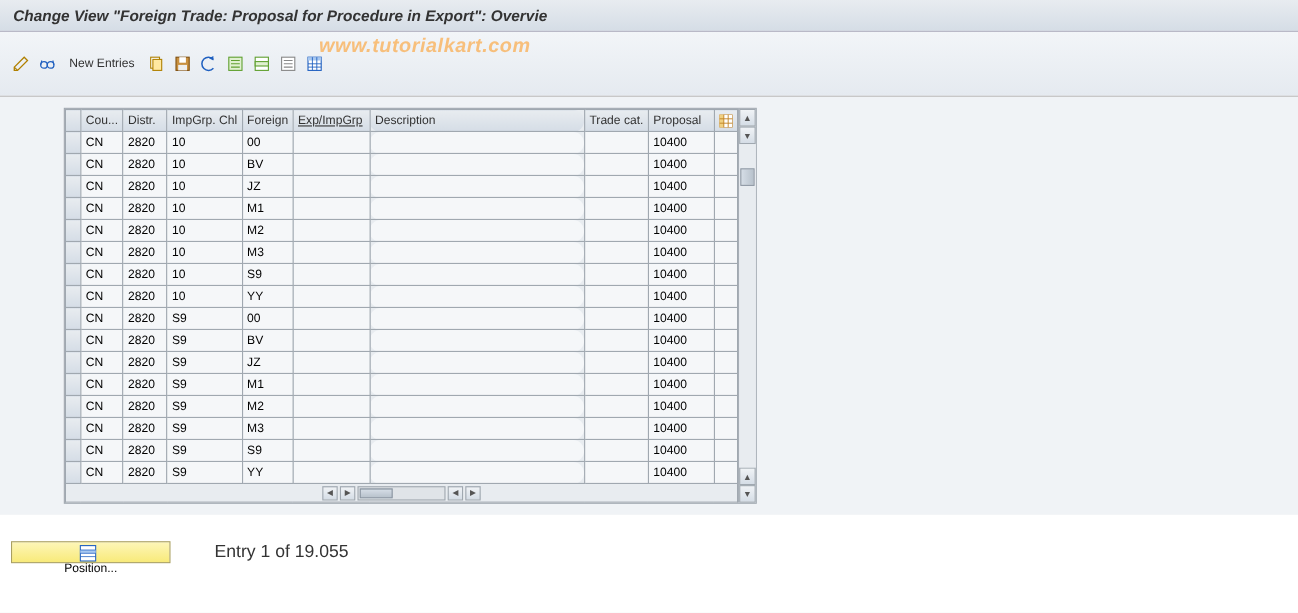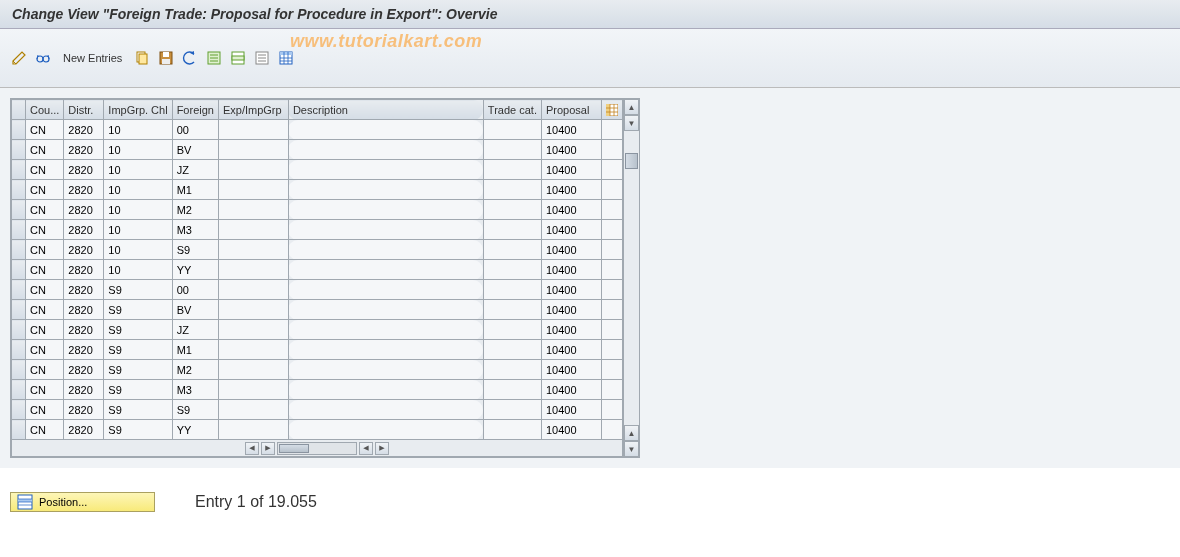--- a/index.html
+++ b/index.html
@@ -60,20 +60,21 @@
     }
     .content-area {
       padding: 10px;
       background: #f0f3f6;
     }
     .table-wrapper {
       display: flex;
       background: #e8ecf0;
       border: 1px solid #a0a8b0;
       width: 630px;
+      margin-left: 48px;
     }
     .table-scroll {
       flex: 1;
       overflow: hidden;
     }
     table {
       border-collapse: collapse;
       width: 100%;
     }
     th {
@@ -99,21 +100,21 @@
     }
     .row-selector {
       width: 14px;
       background: linear-gradient(to bottom, #e8ecf0 0%, #d5dde6 100%) !important;
       cursor: pointer;
     }
     .col-cou { width: 30px; }
     .col-sorg { width: 40px; }
     .col-distr { width: 55px; }
     .col-div { width: 45px; }
-    .col-exp { width: 70px; }
+    .col-exp { width: 70px; text-decoration: underline; }
     .col-desc { width: 195px; border-radius: 10px; }
     .col-item { width: 55px; }
     .col-proc { width: 60px; }
     .col-config { width: 18px; text-align: center; cursor: pointer; }
     .col-config svg { display: block; margin: 0 auto; }
     .vscrollbar {
       width: 16px;
       background: #e8ecf0;
       border-left: 1px solid #a0a8b0;
       display: flex;
@@ -191,20 +192,21 @@
     }
     .position-btn {
       display: inline-flex;
       align-items: center;
       background: linear-gradient(to bottom, #fdf6b8 0%, #f8ea7a 100%);
       border: 1px solid #aaa060;
       padding: 2px 6px;
       cursor: pointer;
       height: 20px;
       width: 145px;
+      flex-direction: column;
     }
     .position-btn .pb-icon {
       display: inline-flex;
       width: 16px;
       margin-right: 6px;
     }
     .status-text {
       font-size: 16px;
       color: #333;
     }

